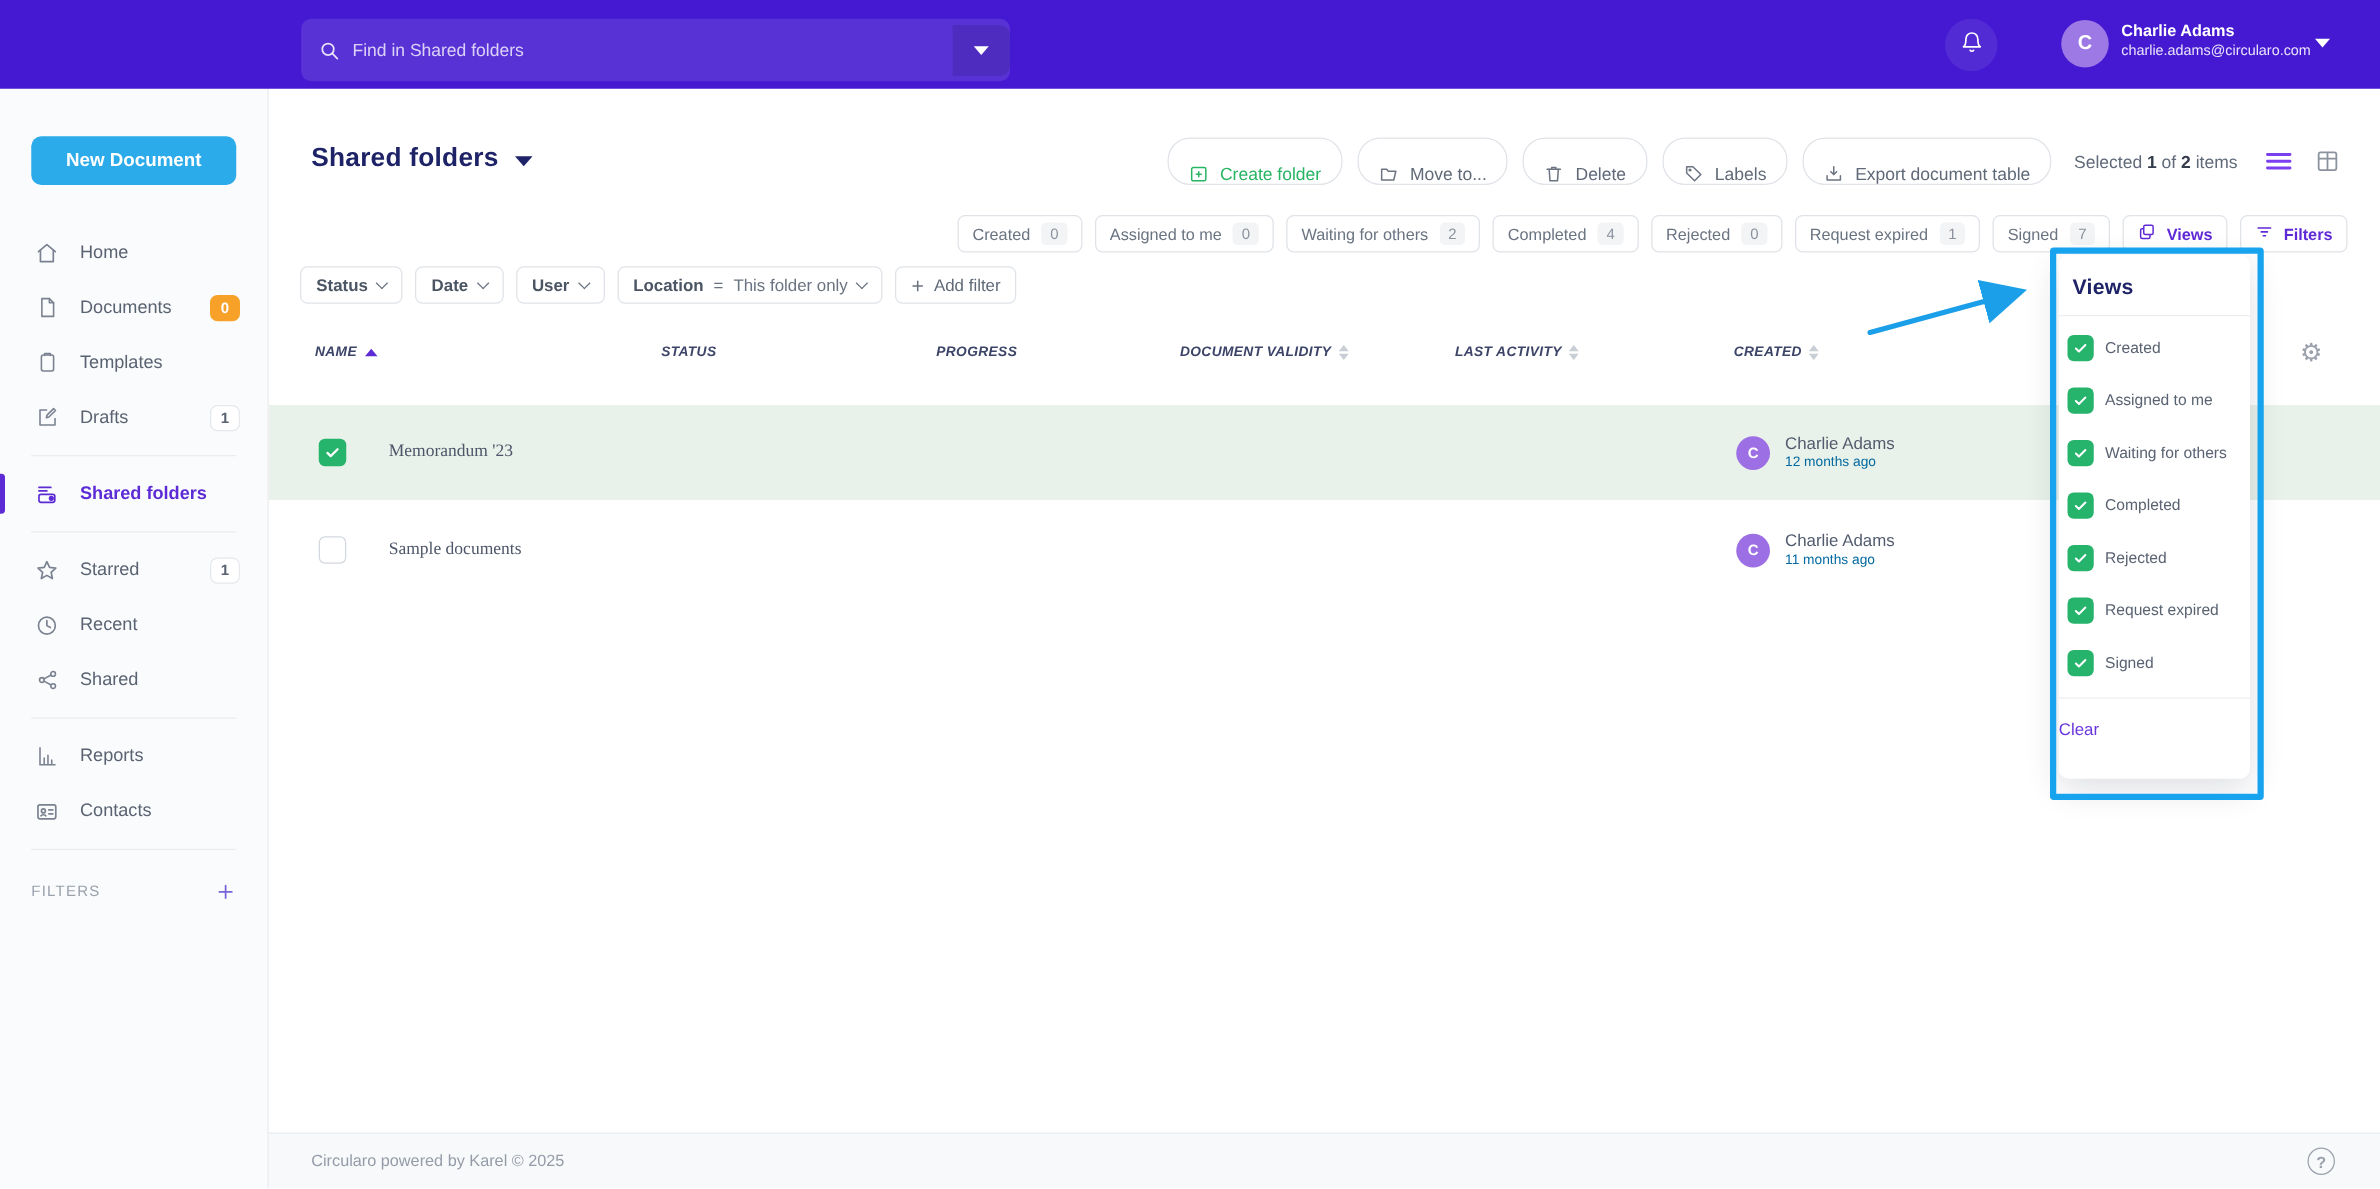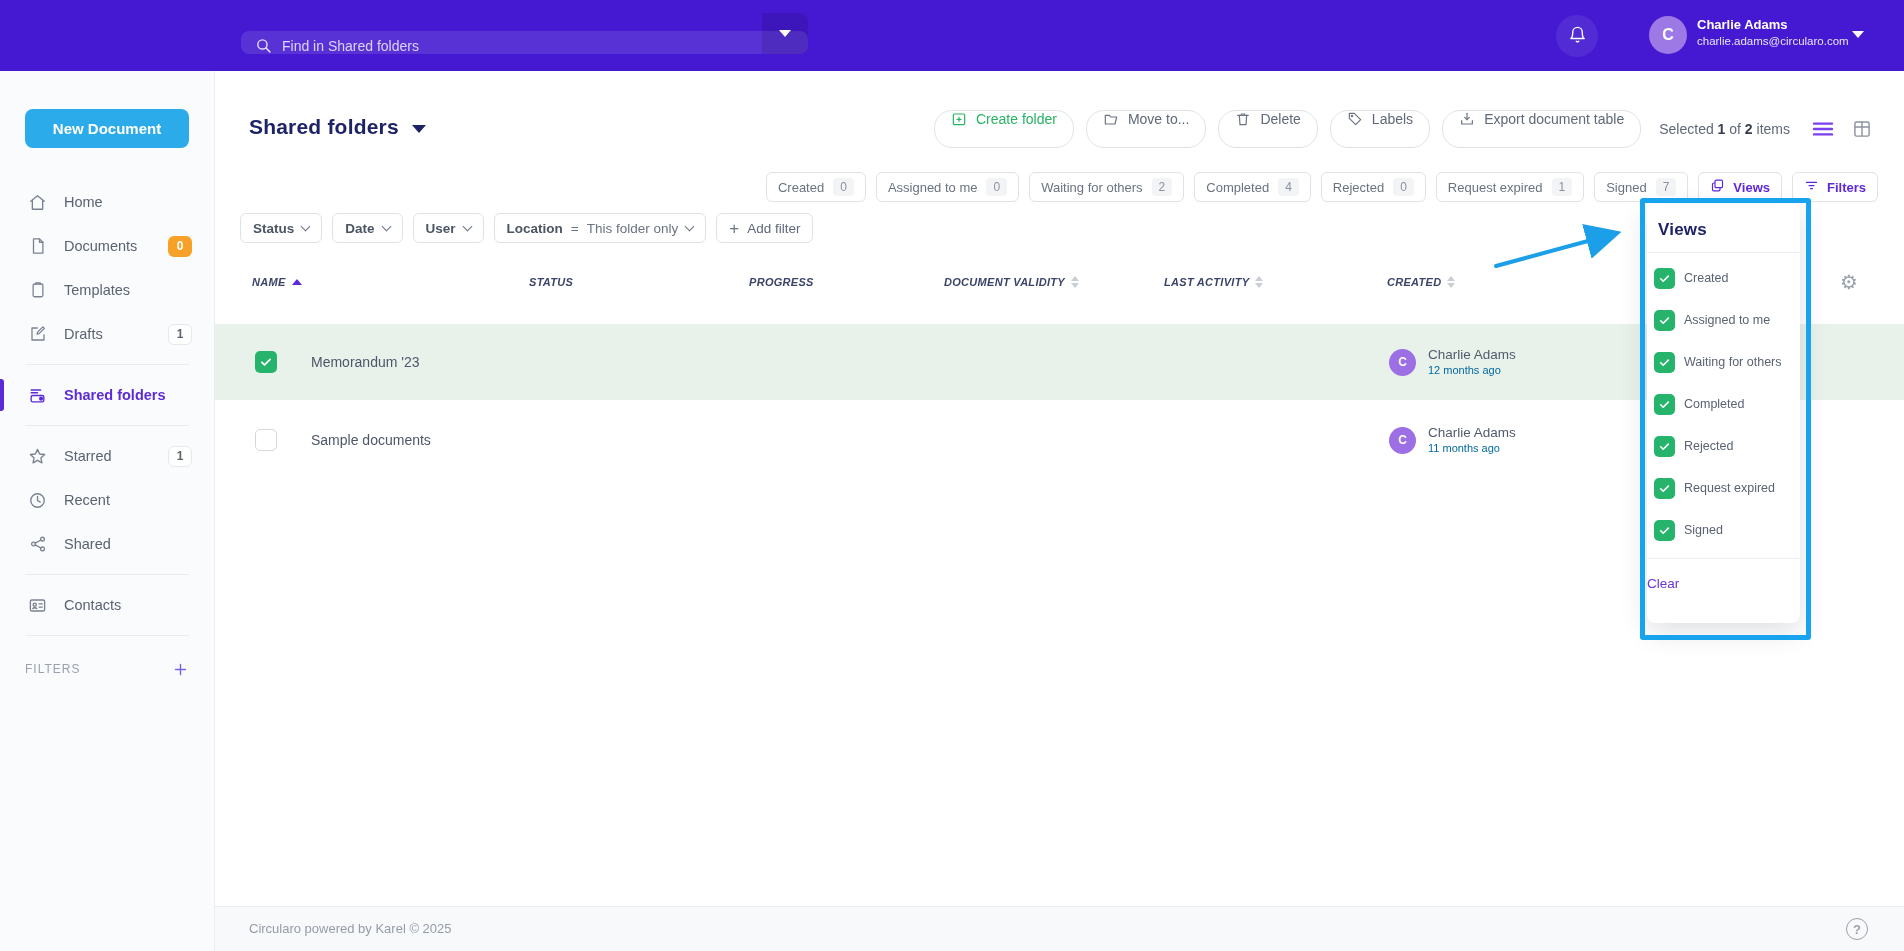--- a/index.html
+++ b/index.html
@@ -3,21 +3,21 @@
 <meta charset="utf-8">
 <style>
   *{box-sizing:border-box;margin:0;padding:0;font-family:"Liberation Sans",sans-serif;}
   html,body{width:1904px;height:951px;overflow:hidden;background:#fff;}
   .app{position:relative;width:1904px;height:951px;}
 
   
   .topbar{position:absolute;left:0;top:0;width:1904px;height:71px;background:#4519d1;z-index:20;}
   .brand{position:absolute;left:26px;top:0;height:71px;display:flex;align-items:center;gap:10px;cursor:pointer;}
   .brand-text{color:#fff;font-size:23px;font-weight:800;letter-spacing:.2px;}
-  .searchbar{position:absolute;left:241px;top:31px;width:567px;height:23px;background:rgba(255,255,255,.11);border-radius:8px;display:flex;align-items:flex-end;}
+  .searchbar{position:absolute;left:241px;top:15px;width:567px;height:50px;background:rgba(255,255,255,.11);border-radius:8px;display:flex;align-items:center;}
   .searchbar .mag{margin-left:14px;color:rgba(255,255,255,.85);display:flex;}
   .searchbar input{flex:1;background:transparent;border:none;outline:none;color:#fff;font-size:14px;margin-left:10px;}
   .searchbar input::placeholder{color:rgba(255,255,255,.78);}
   .search-caret{width:46px;height:41px;background:rgba(0,0,0,.10);border-radius:0 8px 8px 0;display:flex;align-items:center;justify-content:center;cursor:pointer;}
   .caret-down{width:0;height:0;border-left:6px solid transparent;border-right:6px solid transparent;border-top:7px solid #fff;}
   .bell-wrap{position:absolute;left:1556px;top:15px;width:42px;height:42px;border-radius:50%;background:rgba(255,255,255,.08);display:flex;align-items:center;justify-content:center;cursor:pointer;color:#fff;}
   .tb-avatar{position:absolute;left:1649px;top:16px;width:38px;height:38px;border-radius:50%;background:#9d79e6;color:#fff;font-size:16px;font-weight:700;display:flex;align-items:center;justify-content:center;}
   .tb-user{position:absolute;left:1697px;top:16px;color:#fff;cursor:pointer;}
   .tb-user .nm{font-size:13px;font-weight:600;line-height:17px;}
   .tb-user .em{font-size:11.5px;color:rgba(255,255,255,.88);line-height:17px;}
@@ -40,21 +40,21 @@
   .filters-label{font-size:12px;color:#9aa1ad;letter-spacing:1px;font-weight:500;}
   .filters-plus{margin-left:auto;color:#7a63d9;cursor:pointer;display:flex;}
 
   
   .main{position:absolute;left:215px;top:71px;width:1689px;height:880px;background:#fff;}
   .page-title{position:absolute;left:34px;top:44px;display:flex;align-items:center;gap:13px;cursor:pointer;}
   .page-title h1{font-size:21px;font-weight:800;color:#1d2366;letter-spacing:.2px;}
   .title-caret{width:0;height:0;border-left:7px solid transparent;border-right:7px solid transparent;border-top:8px solid #1d2366;margin-top:3px;}
 
   .toolbar{position:absolute;right:32px;top:39px;display:flex;align-items:center;gap:12px;}
-  .tb-btn{height:38px;background:#fff;border:1px solid #dfe3e8;border-radius:18px;display:flex;align-items:flex-start;gap:9px;padding:0 16px;font-size:14px;color:#5f6977;font-weight:500;cursor:pointer;white-space:nowrap;}
+  .tb-btn{height:38px;background:#fff;border:1px solid #dfe3e8;border-radius:18px;display:flex;align-items:flex-end;gap:9px;padding:0 16px;font-size:14px;color:#5f6977;font-weight:500;cursor:pointer;white-space:nowrap;}
   .tb-btn .bicon{display:flex;color:#6b7480;}
   .tb-btn.green{color:#27b463;}
   .tb-btn.green .bicon{color:#27b463;}
   .sel-text{font-size:14px;color:#5f6977;margin-left:6px;white-space:nowrap;}
   .sel-text b{color:#353d4d;font-weight:700;}
   .viewtoggle{display:flex;align-items:center;gap:18px;margin-left:10px;}
   .vicon{cursor:pointer;display:flex;}
 
   .chips-row{position:absolute;right:26px;top:101px;display:flex;align-items:center;gap:10px;}
   .chip{height:30px;border:1px solid #dfe3e8;border-radius:6px;background:#fff;display:flex;align-items:center;padding:0 11px;font-size:13px;color:#6a7380;font-weight:500;cursor:pointer;white-space:nowrap;}
@@ -76,21 +76,21 @@
   .s-up{width:0;height:0;border-left:4px solid transparent;border-right:4px solid transparent;border-bottom:5px solid #c9ced6;}
   .s-dn{width:0;height:0;border-left:4px solid transparent;border-right:4px solid transparent;border-top:5px solid #c9ced6;}
   .gear{position:absolute;left:1625px;top:0px;font-size:20px;color:#9aa1ad;cursor:pointer;font-family:"DejaVu Sans",sans-serif;}
 
   .trow{position:absolute;left:0;width:100%;cursor:pointer;}
   .trow.r1{top:253px;height:76px;background:#e8f2ea;}
   .trow.r2{top:329px;height:80px;background:#fff;}
   .cb{position:absolute;left:40px;top:50%;margin-top:-11px;width:22px;height:22px;border-radius:5px;cursor:pointer;}
   .cb.on{background:#26b36b;display:flex;align-items:center;justify-content:center;}
   .cb.off{background:#fff;border:1.5px solid #d3d8de;}
-  .rname{position:absolute;left:96px;top:50%;transform:translateY(-50%);font-size:14px;color:#4d5668;}
+  .rname{position:absolute;left:96px;top:50%;transform:translateY(-50%);font-size:14px;color:#4d5668;font-family:Liberation Serif, serif;}
   .creator{position:absolute;left:1174px;top:50%;transform:translateY(-50%);display:flex;align-items:center;gap:12px;}
   .cr-av{width:27px;height:27px;border-radius:50%;background:#9d6fe4;color:#fff;font-size:12px;font-weight:700;display:flex;align-items:center;justify-content:center;}
   .cr-nm{font-size:13.5px;color:#525b6d;line-height:17px;}
   .cr-tm{font-size:11px;color:#0369a1;line-height:15px;}
 
   .mfooter{position:absolute;left:0;bottom:0;width:100%;height:45px;background:#f8f9fa;border-top:1px solid #eaecef;}
   .mfooter .cp{position:absolute;left:34px;top:14px;font-size:13px;color:#949ca8;}
   .help{position:absolute;right:36px;top:11px;width:22px;height:22px;border-radius:50%;border:1.5px solid #9aa1ad;color:#9aa1ad;font-size:13px;font-weight:700;display:flex;align-items:center;justify-content:center;cursor:pointer;}
 
   
@@ -229,20 +229,29 @@
               <path d="m8.2 10.8 7.6-4.1M8.2 13.2l7.6 4.1"></path>
             </svg>
           </span>
         <span>Shared</span>
       </div>
 
       <div class="side-div"></div>
 
       <div class="nav-item">
         <span class="nicon">
+            <svg width="18" height="18" viewBox="0 0 24 24" fill="none" stroke="currentColor" stroke-width="1.7" stroke-linecap="round">
+              <path d="M4 3v18h16"></path>
+              <path d="M8.5 20v-6M12.5 20v-9M16.5 20v-4"></path>
+            </svg>
+          </span>
+        <span>Reports</span>
+      </div>
+      <div class="nav-item">
+        <span class="nicon">
             <svg width="19" height="19" viewBox="0 0 24 24" fill="none" stroke="currentColor" stroke-width="1.7" stroke-linecap="round">
               <rect x="3" y="5" width="18" height="14" rx="2"></rect>
               <circle cx="8.5" cy="11" r="2"></circle>
               <path d="M6 16c.6-1.5 4.4-1.5 5 0"></path>
               <path d="M14 10h4M14 14h4"></path>
             </svg>
           </span>
         <span>Contacts</span>
       </div>
 

